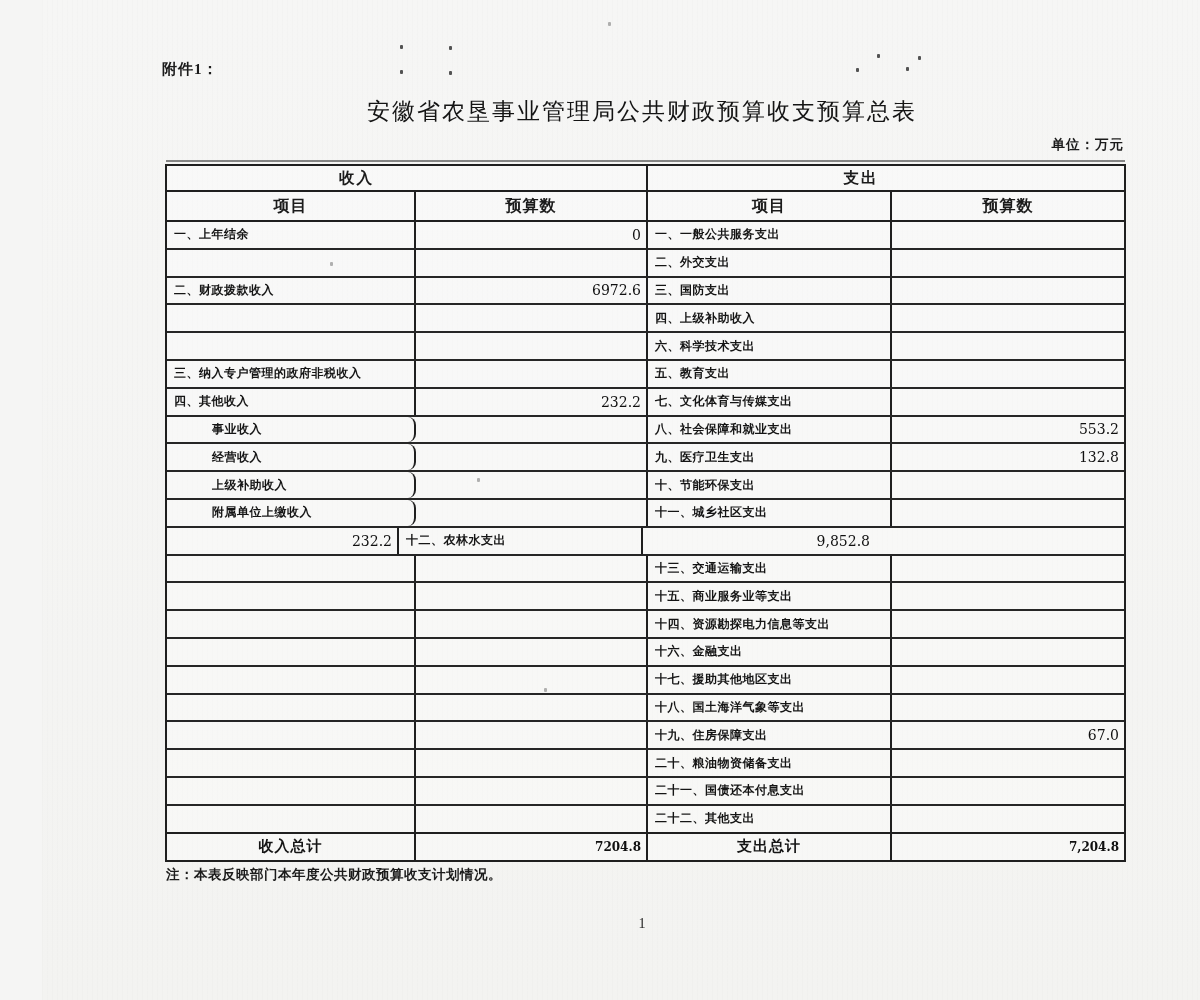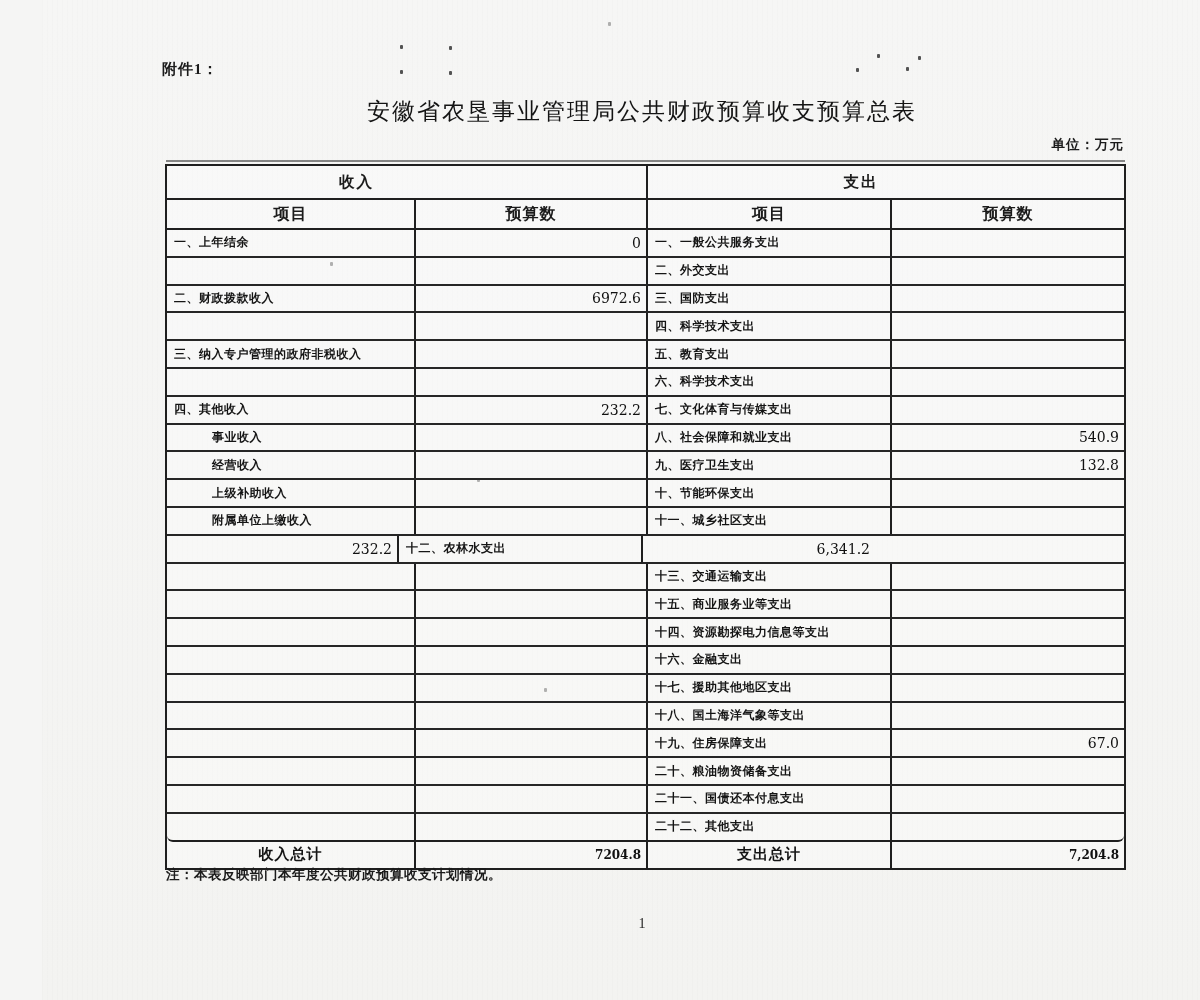--- a/index.html
+++ b/index.html
@@ -40,42 +40,42 @@
   .budget-table::before{
     content:"";position:absolute;left:-1px;right:-1px;top:-6px;height:2px;
     background:rgba(40,40,40,0.55);
   }
   .trow{display:flex;box-sizing:border-box;}
   .trow>div{box-sizing:border-box;overflow:hidden;white-space:nowrap;}
   .c1{width:249px;border-right:2px solid #1f1f1f;}
   .c2{width:232px;border-right:2px solid #1f1f1f;}
   .c3{width:244px;border-right:2px solid #1f1f1f;}
   .c4{width:232px;}
-  .head1{height:34px;border-bottom:2px solid #1f1f1f;}
+  .head1{height:26px;border-bottom:2px solid #1f1f1f;}
   .head1 .h-left{width:481px;border-right:2px solid #1f1f1f;}
   .head1 .h-right{width:476px;}
   .head1 div{
     display:flex;align-items:center;justify-content:center;
     font-size:15.5px;font-weight:bold;letter-spacing:2px;
   }
   .head1 .h-left span{position:relative;left:-50px;}
   .head1 .h-right span{position:relative;left:-25px;}
   .head2{height:30px;border-bottom:2px solid #1f1f1f;}
   .head2 div{
     display:flex;align-items:center;justify-content:center;
     font-size:16px;font-weight:bold;letter-spacing:1px;
   }
   .body-row{height:27.8px;border-bottom:2px solid #262626;}
-  .body-row:last-of-type{border-bottom:2px solid #1f1f1f;border-radius:6px;}
+  .body-row:last-of-type{border-bottom:2px solid #1f1f1f;}
   .label-cell{
     display:flex;align-items:center;
     padding-left:7px;font-size:12px;font-weight:600;color:#151515;
     letter-spacing:0.5px;
   }
-  .label-cell.indent{padding-left:45px;}
+  .label-cell.indent{padding-left:45px;border-radius:8px;}
   .value-cell{
     display:flex;align-items:center;justify-content:flex-end;
     padding-right:5px;font-size:14px;color:#101010;
     font-family:"DejaVu Serif","Liberation Serif",serif;
   }
   .total-row{height:26px;}
   .total-row .label-cell{
     justify-content:center;padding-left:0;font-size:15px;font-weight:bold;
     letter-spacing:1px;
   }
@@ -135,46 +135,46 @@
         </div>
         <div class="trow body-row">
           <div class="c1 label-cell">二、财政拨款收入</div>
           <div class="c2 value-cell">6972.6</div>
           <div class="c3 label-cell">三、国防支出</div>
           <div class="c4 value-cell"></div>
         </div>
         <div class="trow body-row">
           <div class="c1 label-cell"></div>
           <div class="c2 value-cell"></div>
-          <div class="c3 label-cell">四、科学技术支出</div>
+          <div class="c3 label-cell">四、上级补助收入</div>
+          <div class="c4 value-cell"></div>
+        </div>
+        <div class="trow body-row">
+          <div class="c1 label-cell"></div>
+          <div class="c2 value-cell"></div>
+          <div class="c3 label-cell">六、科学技术支出</div>
           <div class="c4 value-cell"></div>
         </div>
         <div class="trow body-row">
           <div class="c1 label-cell">三、纳入专户管理的政府非税收入</div>
           <div class="c2 value-cell"></div>
           <div class="c3 label-cell">五、教育支出</div>
-          <div class="c4 value-cell"></div>
-        </div>
-        <div class="trow body-row">
-          <div class="c1 label-cell"></div>
-          <div class="c2 value-cell"></div>
-          <div class="c3 label-cell">六、科学技术支出</div>
           <div class="c4 value-cell"></div>
         </div>
         <div class="trow body-row">
           <div class="c1 label-cell">四、其他收入</div>
           <div class="c2 value-cell">232.2</div>
           <div class="c3 label-cell">七、文化体育与传媒支出</div>
           <div class="c4 value-cell"></div>
         </div>
         <div class="trow body-row">
           <div class="c1 label-cell indent">事业收入</div>
           <div class="c2 value-cell"></div>
           <div class="c3 label-cell">八、社会保障和就业支出</div>
-          <div class="c4 value-cell">540.9</div>
+          <div class="c4 value-cell">553.2</div>
         </div>
         <div class="trow body-row">
           <div class="c1 label-cell indent">经营收入</div>
           <div class="c2 value-cell"></div>
           <div class="c3 label-cell">九、医疗卫生支出</div>
           <div class="c4 value-cell">132.8</div>
         </div>
         <div class="trow body-row">
           <div class="c1 label-cell indent">上级补助收入</div>
           <div class="c2 value-cell"></div>
@@ -183,21 +183,21 @@
         </div>
         <div class="trow body-row">
           <div class="c1 label-cell indent">附属单位上缴收入</div>
           <div class="c2 value-cell"></div>
           <div class="c3 label-cell">十一、城乡社区支出</div>
           <div class="c4 value-cell"></div>
         </div>
         <div class="trow body-row">
           <div class="c2 value-cell">232.2</div>
           <div class="c3 label-cell">十二、农林水支出</div>
-          <div class="c4 value-cell">6,341.2</div>
+          <div class="c4 value-cell">9,852.8</div>
         </div>
         <div class="trow body-row">
           <div class="c1 label-cell"></div>
           <div class="c2 value-cell"></div>
           <div class="c3 label-cell">十三、交通运输支出</div>
           <div class="c4 value-cell"></div>
         </div>
         <div class="trow body-row">
           <div class="c1 label-cell"></div>
           <div class="c2 value-cell"></div>

